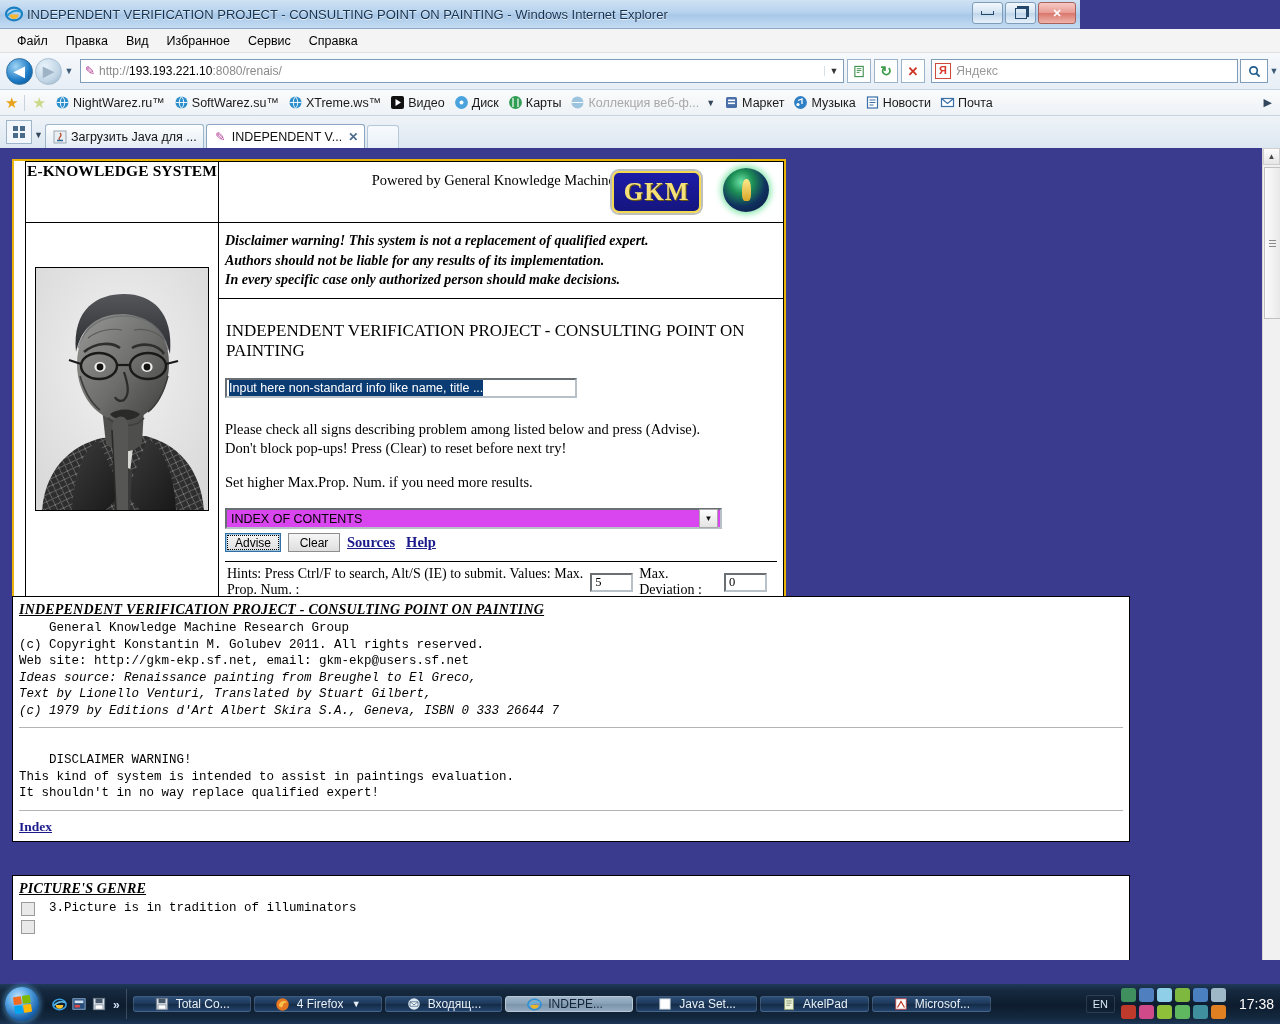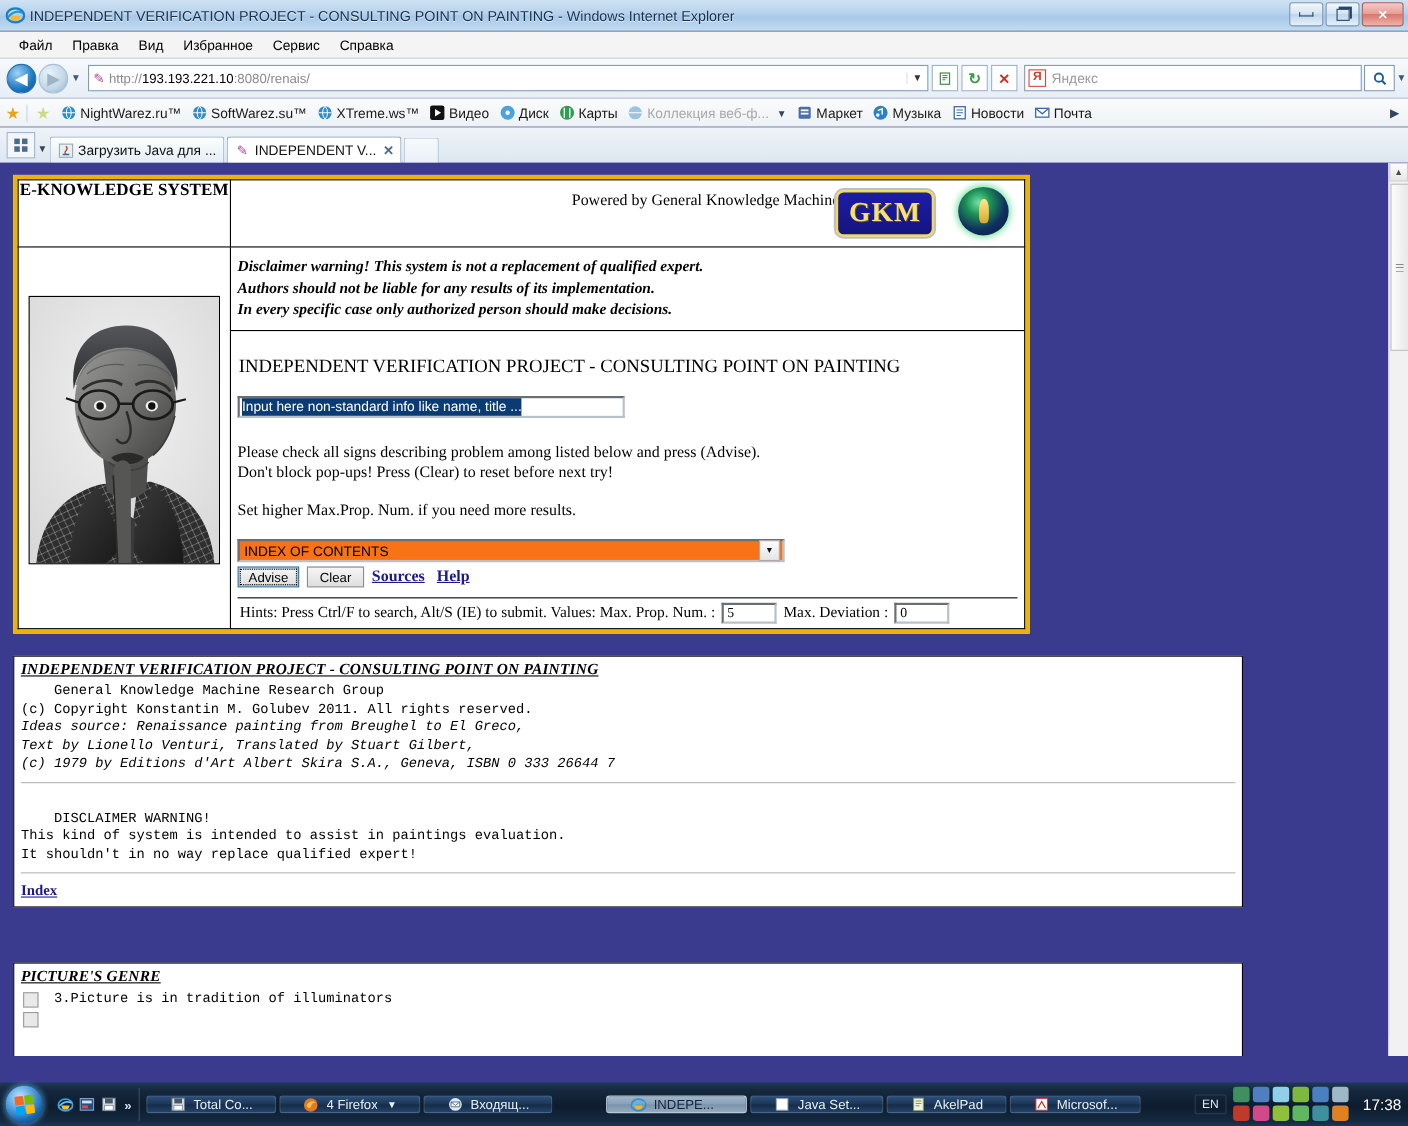--- a/index.html
+++ b/index.html
@@ -7,21 +7,21 @@
   body{
     width:1280px;height:1024px;overflow:hidden;
     font-family:"Liberation Sans",sans-serif;font-size:12px;
     background:#3a3a8e;
     -webkit-font-smoothing:none;
   }
   .app{position:relative;width:1280px;height:1024px;}
 
   
   .titlebar{
-    position:absolute;left:0;top:0;width:1280px;height:28px;
+    position:absolute;left:0;top:0;width:1080px;height:28px;
     background:linear-gradient(to bottom,#cfe2f3 0%,#b9d4ee 40%,#a9c8e8 55%,#c3dcf2 100%);
     border-bottom:1px solid #8fa9c4;
     display:flex;align-items:center;
   }
   .titlebar .ie-logo{
     width:18px;height:18px;margin-left:5px;margin-right:4px;flex:0 0 auto;
     position:relative;
   }
   .titlebar .tb-text{
     font-size:13px;color:#15314e;white-space:nowrap;overflow:hidden;
@@ -162,22 +162,22 @@
   .sb-grip{width:7px;height:7px;background:repeating-linear-gradient(to bottom,#8a8a8a 0 1px,transparent 1px 3px);}
   .sb-track-bottom{position:absolute;left:0;bottom:0;width:17px;height:17px;background:#f1f1f1;}
 
   .page{
     position:absolute;left:0;top:0;width:1263px;height:812px;background:#3a3a8e;
     overflow:hidden;
   }
 
   
   .card{
-    position:absolute;left:12px;top:11px;width:924px;background:#fff;
-    border:4px solid #eab308;box-sizing:border-box;
+    position:absolute;left:12px;top:11px;width:774px;background:#fff;
+    border:2px solid #eab308;box-sizing:border-box;padding-left:11px;
   }
   .card table{border-collapse:collapse;width:100%;}
   .card td{border:1px solid #000;vertical-align:top;padding:0;}
 
   .cell-eks{
     width:192px;height:60px;text-align:center;vertical-align:middle;
     font-family:"Liberation Serif",serif;font-weight:bold;font-size:15.5px;color:#000;
     letter-spacing:.1px;
   }
   .cell-powered{
@@ -229,21 +229,21 @@
     width:352px;height:20px;border:2px inset #b8c0c8;background:#fff;
     font-family:"Liberation Sans",sans-serif;font-size:12.5px;padding:0 2px;box-sizing:border-box;
     display:flex;align-items:center;margin-bottom:22px;
   }
   .txtinput .sel{background:#0b3b73;color:#fff;padding:1px 0;}
   .ptext{
     font-family:"Liberation Serif",serif;font-size:14.5px;color:#000;line-height:19.5px;margin:0;
   }
   .spacer14{height:14px;}
   .selwrap{
-    width:497px;height:21px;border:2px inset #b8c0c8;background:#f97316;margin-top:16px;
+    width:497px;height:21px;border:2px inset #b8c0c8;background:#d946ef;margin-top:16px;
     display:flex;align-items:center;box-sizing:border-box;
   }
   .selwrap .sv{flex:1 1 auto;font-size:12.5px;padding-left:4px;color:#000;}
   .selwrap .sa{
     width:17px;height:17px;margin-right:2px;background:linear-gradient(to bottom,#fdfdfd,#e4e4e4);
     border:1px solid #a9a9a9;display:flex;align-items:center;justify-content:center;font-size:8px;color:#111;
   }
   .btnrow{display:flex;align-items:center;margin-top:4px;}
   .btn{
     height:19px;min-width:52px;padding:0 9px;box-sizing:border-box;
@@ -667,20 +667,21 @@
             </td>
           </tr>
         </tbody>
           </table>
       </div>
 
       <div class="panel" style="top:448px;">
         <span class="head-it">INDEPENDENT VERIFICATION PROJECT - CONSULTING POINT ON PAINTING</span>
         <div class="mono">    General Knowledge Machine Research Group</div>
         <div class="mono">(c) Copyright Konstantin M. Golubev 2011. All rights reserved.</div>
+        <div class="mono">Web site: http://gkm-ekp.sf.net, email: gkm-ekp@users.sf.net</div>
         <div class="mono it">Ideas source: Renaissance painting from Breughel to El Greco,</div>
         <div class="mono it">Text by Lionello Venturi, Translated by Stuart Gilbert,</div>
         <div class="mono it">(c) 1979 by Editions d'Art Albert Skira S.A., Geneva, ISBN 0 333 26644 7</div>
         <div class="rule"></div>
         <div style="height:16px;"></div>
         <div class="mono">    DISCLAIMER WARNING!</div>
         <div class="mono">This kind of system is intended to assist in paintings evaluation.</div>
         <div class="mono">It shouldn't in no way replace qualified expert!</div>
         <div class="rule"></div>
         <a class="idxlnk" href="#">Index</a>
@@ -797,21 +798,21 @@
       <span class="tbi">
           <svg viewBox="0 0 16 16" width="14" height="14">
             <circle cx="8" cy="8" r="6.6" fill="#dfe7ef"></circle>
             <path d="M3.5 5.5h9v5h-9z" fill="#fff" stroke="#4a6f96"></path>
             <path d="M3.5 5.5 L8 9 L12.5 5.5" fill="none" stroke="#4a6f96"></path>
           </svg>
         </span>
       <span class="tbl">Входящ...</span>
     </div>
 
-    <div class="tbtn active" style="min-width:128px;margin-left:46px;">
+    <div class="tbtn active" style="min-width:128px;">
       <span class="tbi">
           <svg viewBox="0 0 16 16" width="15" height="15">
             <ellipse cx="8" cy="8" rx="7" ry="5.6" fill="none" stroke="#2f8fd0" stroke-width="1.8"></ellipse>
             <path d="M2 9 Q8 3 14 6" fill="none" stroke="#5bb6e8" stroke-width="1.6"></path>
             <path d="M4 8.5h8a4 4 0 0 1 -8 0z" fill="#e8b62c"></path>
           </svg>
         </span>
       <span class="tbl">INDEPE...</span>
     </div>
 

